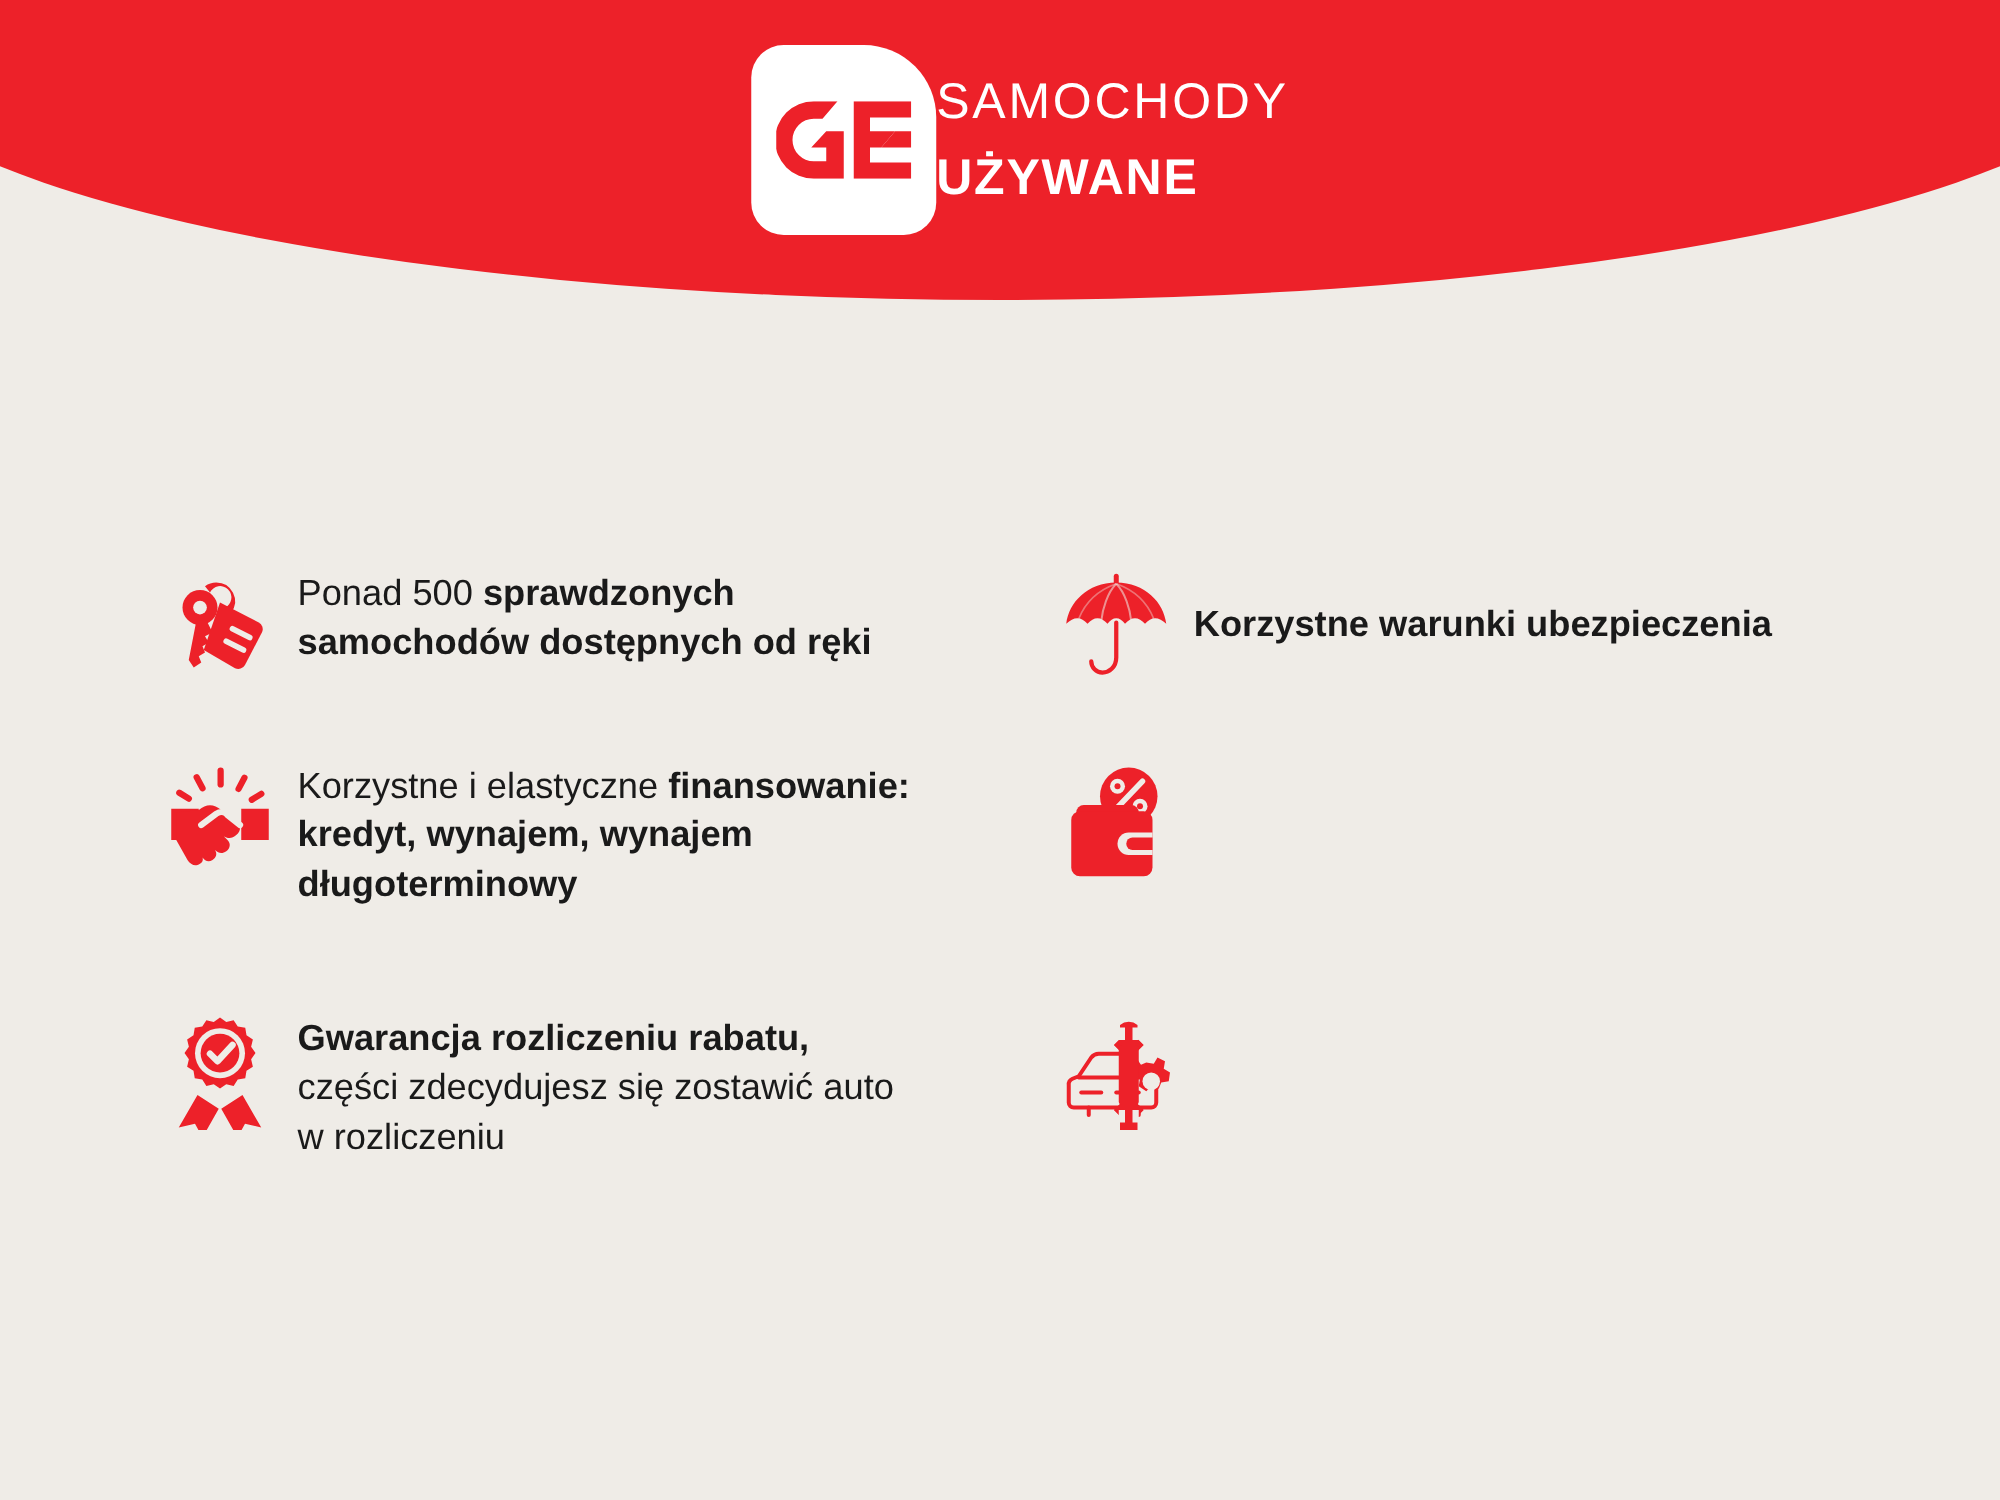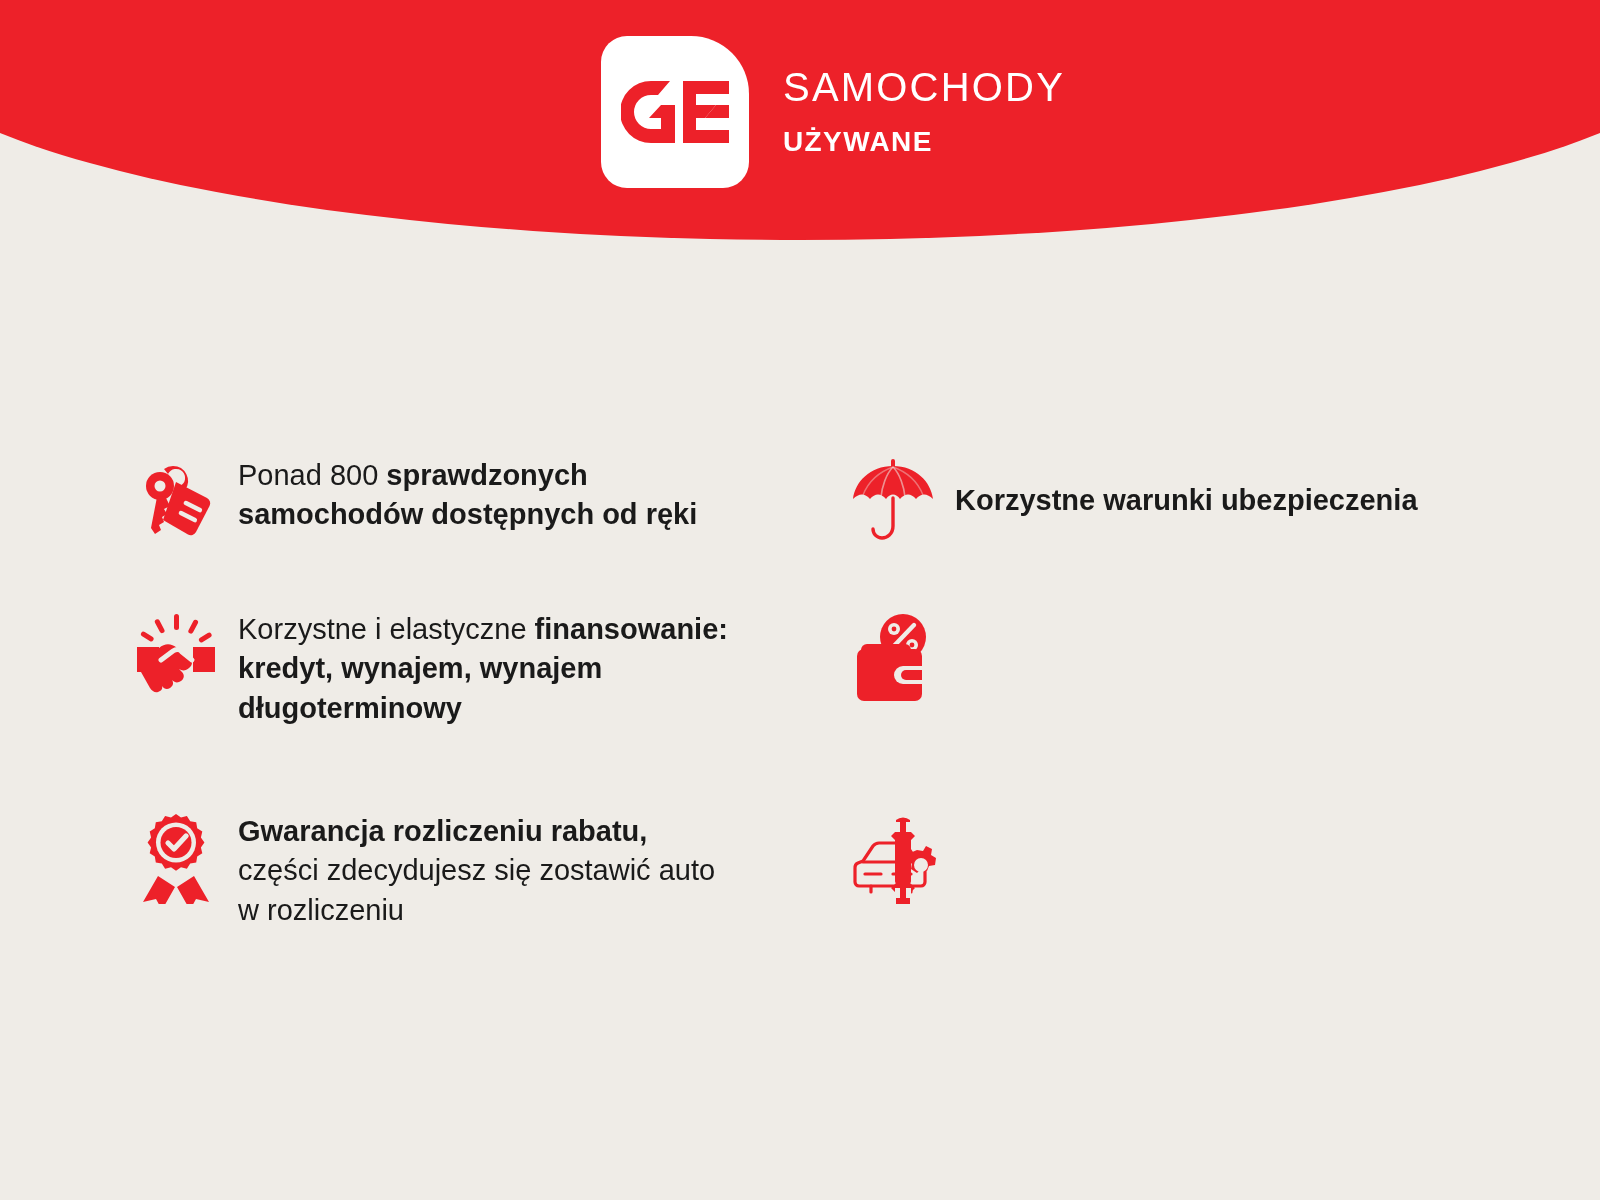--- a/index.html
+++ b/index.html
@@ -37,21 +37,20 @@
     border-radius: 0 0 50% 50% / 0 0 24% 24%;
   }
 
   
   .logo-wrap {
     position: absolute;
     left: 601px;
     top: 36px;
     display: flex;
     align-items: center;
-    gap: 34px;
     z-index: 3;
   }
   .logo-mark {
     position: relative;
     width: 148px;
     height: 152px;
     background: #FFFFFF;
     border-radius: 26px 58px 26px 26px;
     display: flex;
     align-items: center;
@@ -65,21 +64,21 @@
     justify-content: center;
     color: #FFFFFF;
     line-height: 1.02;
   }
   .logo-line1 {
     font-size: 40px;
     font-weight: 400;
     letter-spacing: 2.2px;
   }
   .logo-line2 {
-    font-size: 28px;
+    font-size: 40px;
     font-weight: 700;
     letter-spacing: 1.4px;
     margin-top: 20px;
   }
 
   
   .features {
     position: absolute;
     left: 0;
     top: 430px;
@@ -165,21 +164,21 @@
 
             <path d="M24 41 L18 72 l4 6 l6 -4 l-2 -5 l5 -3 l-2 -5 l5 -3 l-3 -5 l6 -3 l-5 -10 Z"></path>
 
             <path d="M43 26 L74 42 a6 6 0 0 1 2.5 8 L63 76 a6 6 0 0 1 -8 2.5 L30 64 Z"></path>
             <rect x="52" y="44" width="20" height="4.5" rx="2.2" transform="rotate(27 52 44)" fill="#EFECE7"></rect>
             <rect x="47" y="54" width="20" height="4.5" rx="2.2" transform="rotate(27 47 54)" fill="#EFECE7"></rect>
           </g>
         </svg>
       </div>
       <div class="feature-text">
-        <span>Ponad 800 </span><b>sprawdzonych samochodów dostępnych od ręki</b>
+        <span>Ponad 500 </span><b>sprawdzonych samochodów dostępnych od ręki</b>
       </div>
     </div>
 
     <div class="feature row-2">
       <div class="feature-icon">
         <svg width="86" height="86" viewBox="0 0 86 86" aria-hidden="true">
           <g fill="#ED2129">
 
             <rect x="41" y="4" width="5" height="16" rx="2.5"></rect>
             <rect x="24" y="9" width="5" height="15" rx="2.5" transform="rotate(-28 26 16)"></rect>

